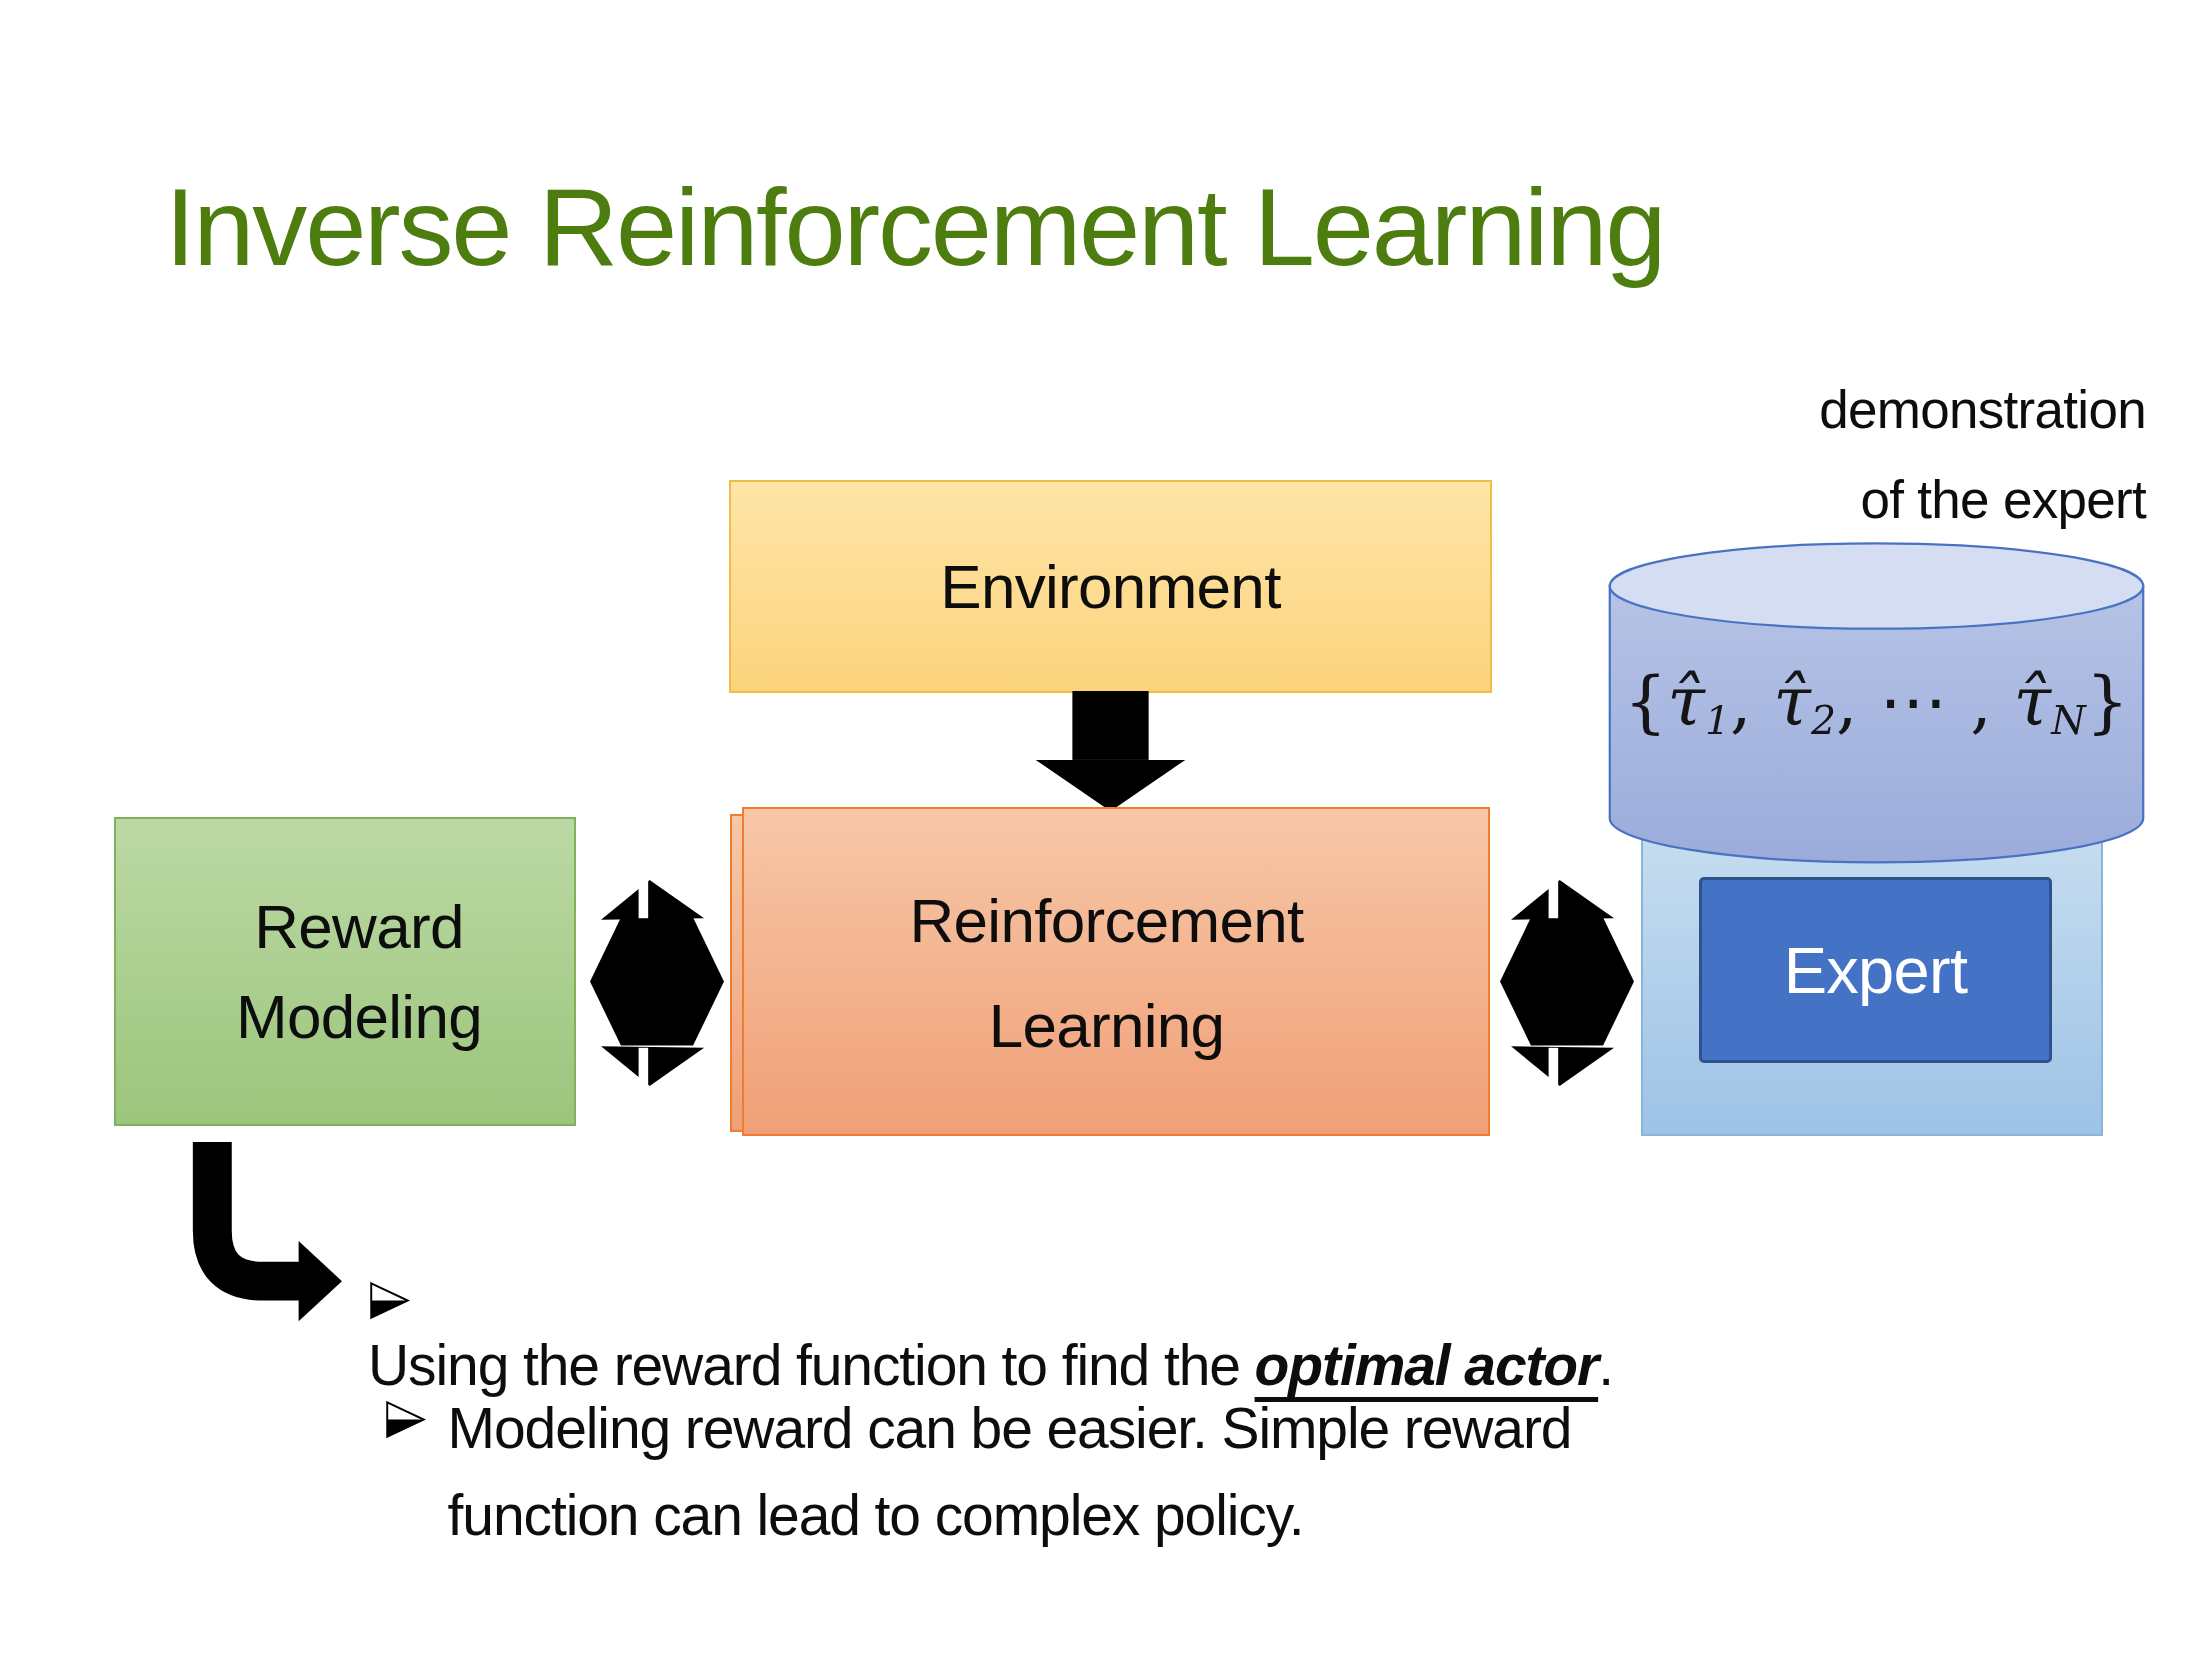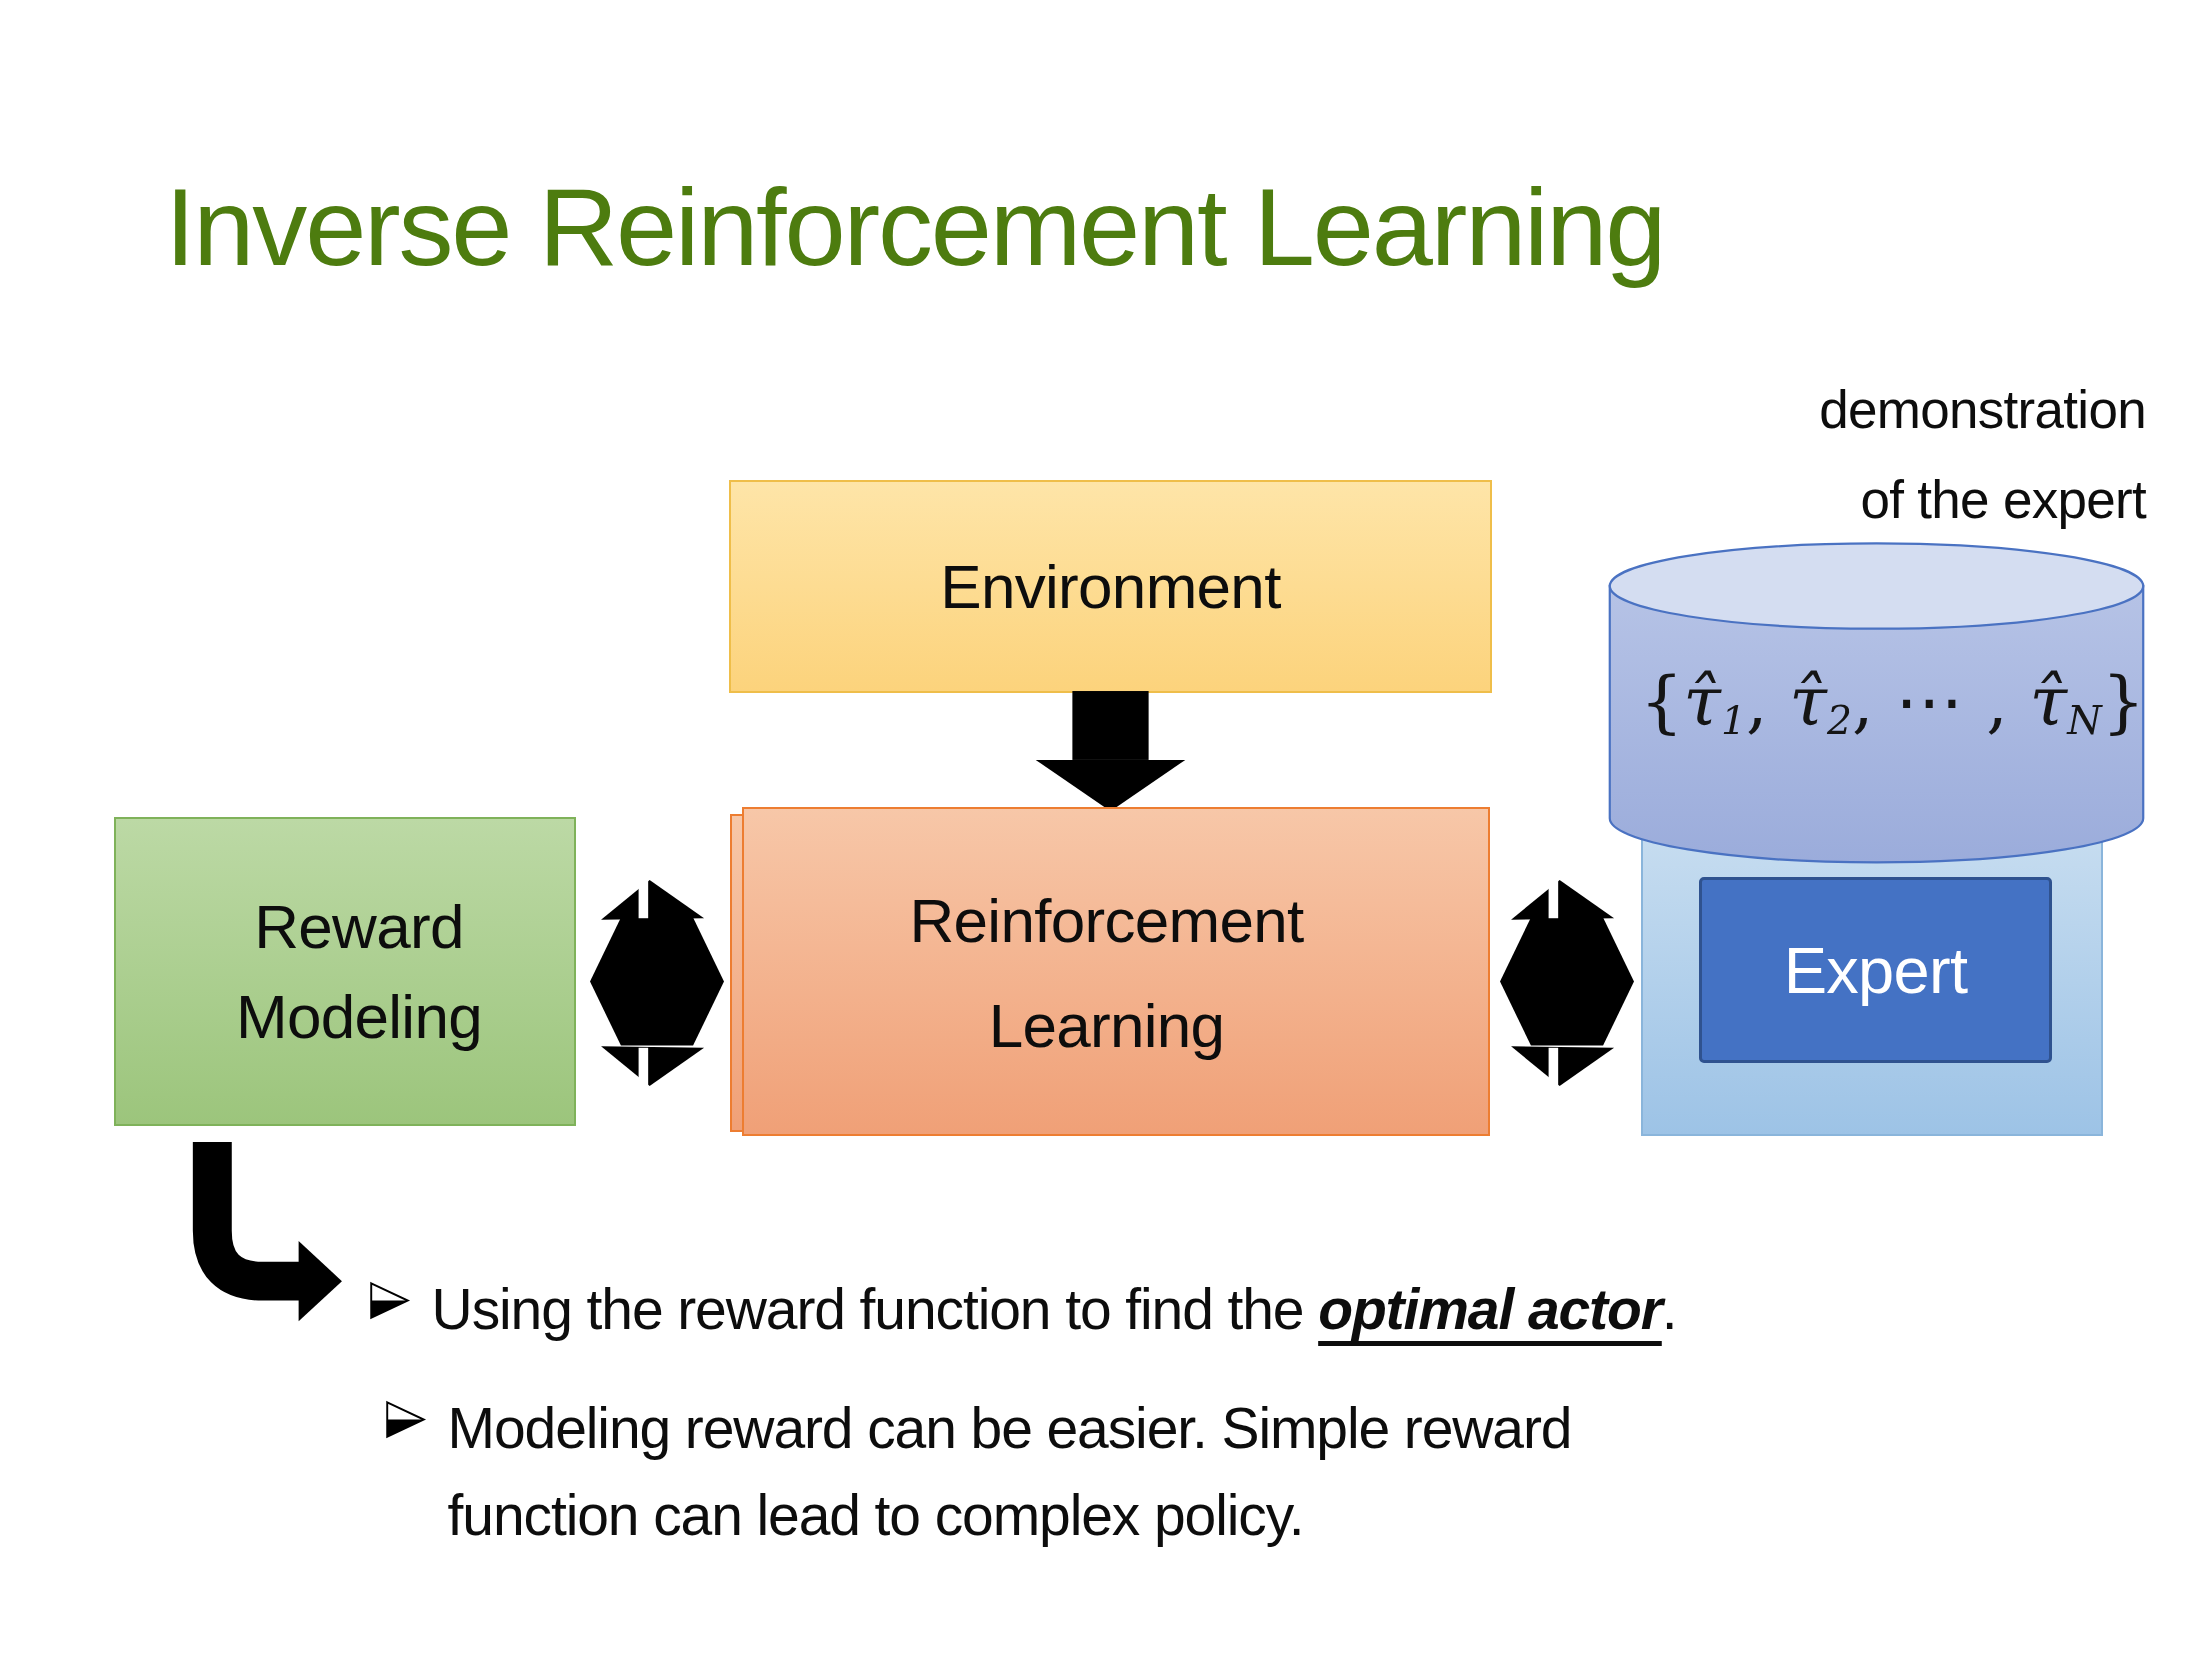--- a/index.html
+++ b/index.html
@@ -33,38 +33,38 @@
     border:2.9px solid var(--rl-border);z-index:2;}
   .rl::before{content:"";position:absolute;z-index:-1;left:10.3px;top:-8.8px;right:-8.8px;bottom:-5.9px;
     background:linear-gradient(180deg,var(--rl-fill-top),var(--rl-fill-bottom));
     border:2.9px solid var(--rl-border);}
   .rl .box-label{line-height:1.7;}
   
   .panel{position:absolute;left:1641px;top:827px;width:462px;height:309px;box-sizing:border-box;
     background:linear-gradient(180deg,var(--panel-fill-top),var(--panel-fill-bottom));
     border:2.2px solid var(--panel-border);z-index:1;}
   .cylinder{position:absolute;left:1608px;top:542px;width:537px;height:338px;z-index:3;}
-  .formula{position:absolute;left:1608px;top:662px;width:537px;text-align:right;z-index:4;
+  .formula{position:absolute;left:1608px;top:662px;width:537px;text-align:center;z-index:4;
     font-family:"DejaVu Serif",serif;font-size:68px;color:#151515;}
   .formula .tau{font-style:italic;}
   .formula .sub{font-size:0.58em;font-style:italic;vertical-align:-0.22em;}
   .formula .cdots{letter-spacing:1.5px;}
   .expert{position:absolute;left:1699px;top:877px;width:353px;height:186px;box-sizing:border-box;
     background:var(--expert-fill);border:3.7px solid var(--expert-border);border-radius:5px;
     display:flex;align-items:center;justify-content:center;z-index:5;
     color:var(--expert-text);font-size:65px;letter-spacing:-0.7px;}
   
   .down-arrow{position:absolute;left:1035px;top:691px;width:151px;height:121px;z-index:2;}
   .cluster{position:absolute;width:134px;height:212px;z-index:3;}
   .c1{left:590px;top:877px;}
   .c2{left:1500px;top:877px;}
   .elbow{position:absolute;left:184px;top:1139px;width:169px;height:191px;}
   
   .bullet-row{position:absolute;display:flex;align-items:flex-start;}
-  .b1{left:368px;top:1266px;}
+  .b1{left:368px;top:1266px;flex-direction:column;}
   .b2{left:384px;top:1385px;}
   .bullet-glyph{width:43px;height:43px;margin:13.2px 20.6px 0 0;flex:none;}
   .bullet-text{margin:0;font-size:57px;line-height:87px;letter-spacing:-1.1px;}
   .em-underline{font-weight:bold;font-style:italic;text-decoration:underline;
     text-decoration-thickness:5.1px;text-underline-offset:11.8px;}
 </style>
 </head>
 <body>
 
 <div id="slide">

